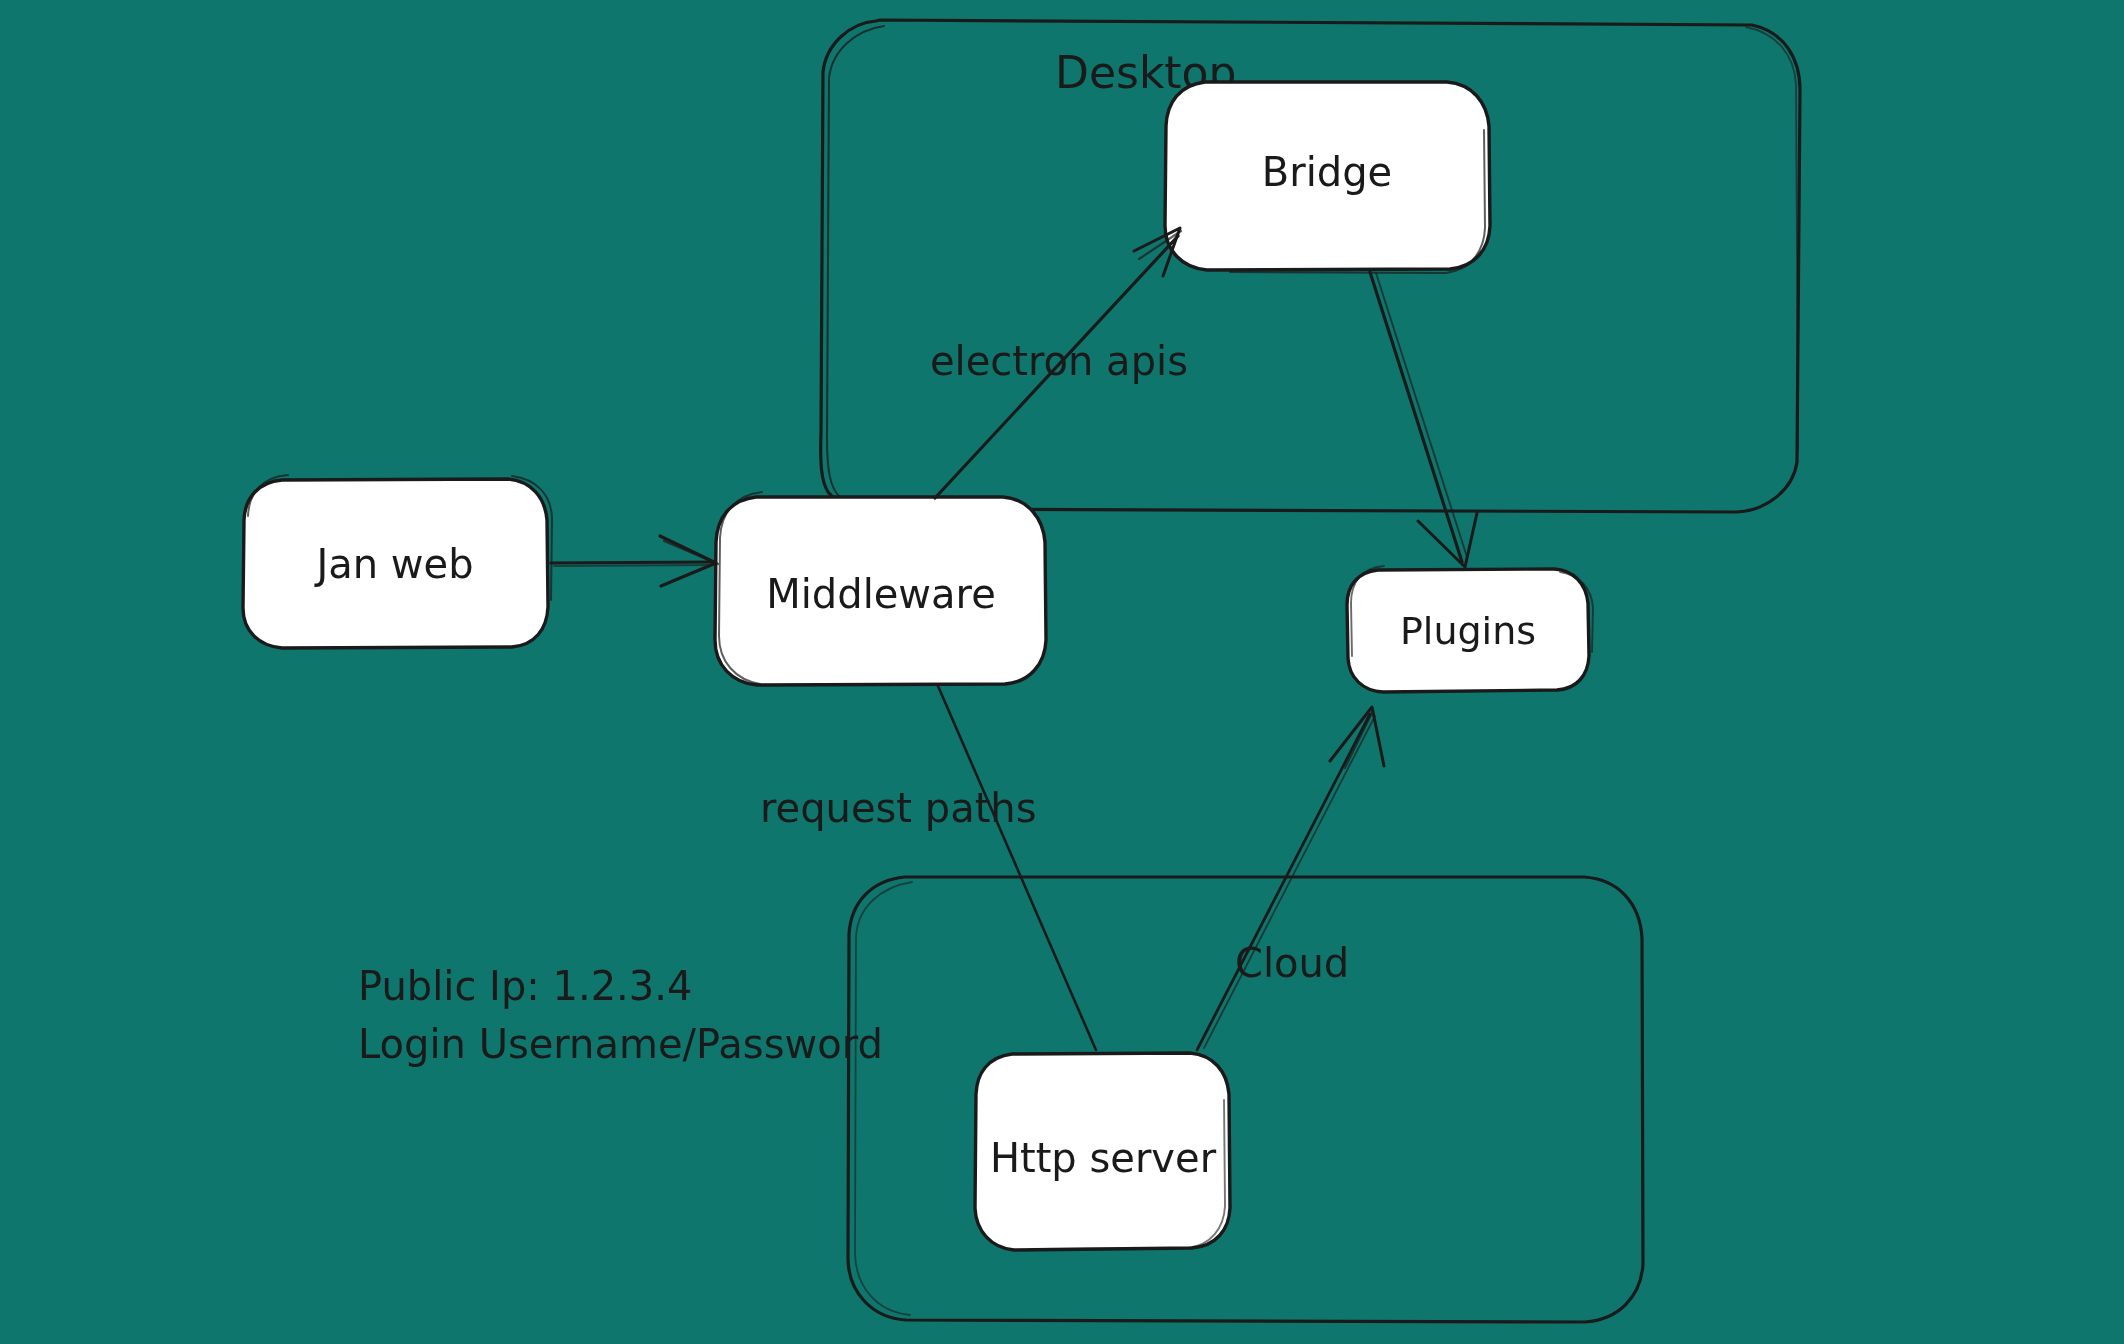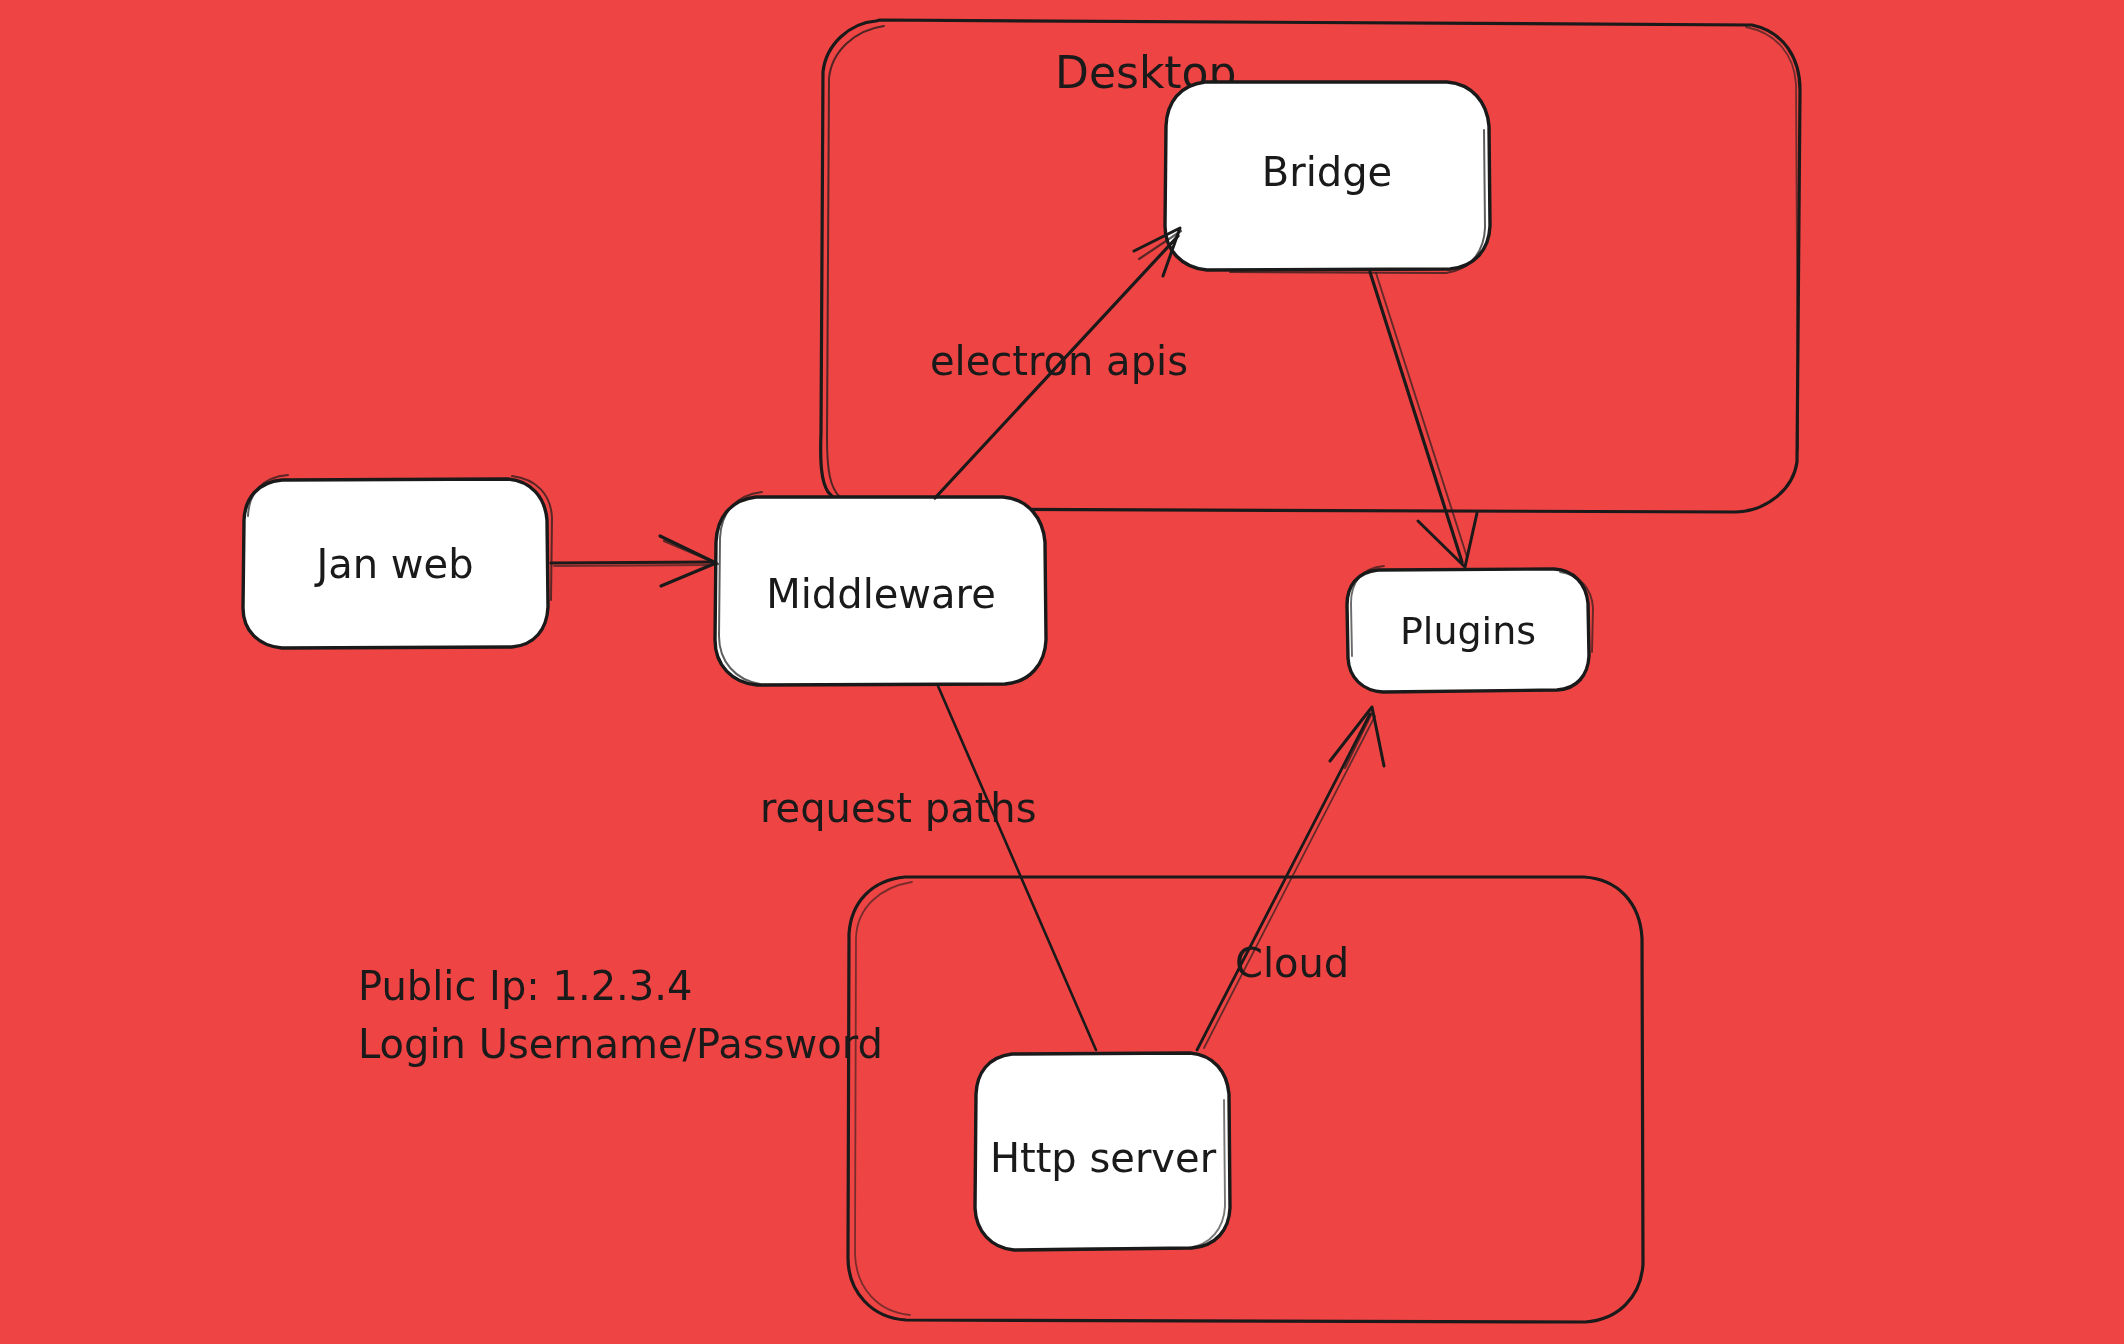--- a/index.html
+++ b/index.html
@@ -11,21 +11,21 @@
   body {
     width: 2124px;
     height: 1344px;
     overflow: hidden;
     font-family: "DejaVu Sans", sans-serif;
   }
   #canvas {
     position: relative;
     width: 2124px;
     height: 1344px;
-    background: #ef4444;
+    background: #0f766e;
   }
   #canvas svg {
     position: absolute;
     top: 0;
     left: 0;
     width: 2124px;
     height: 1344px;
   }
   .node-label,
   .edge-label,

